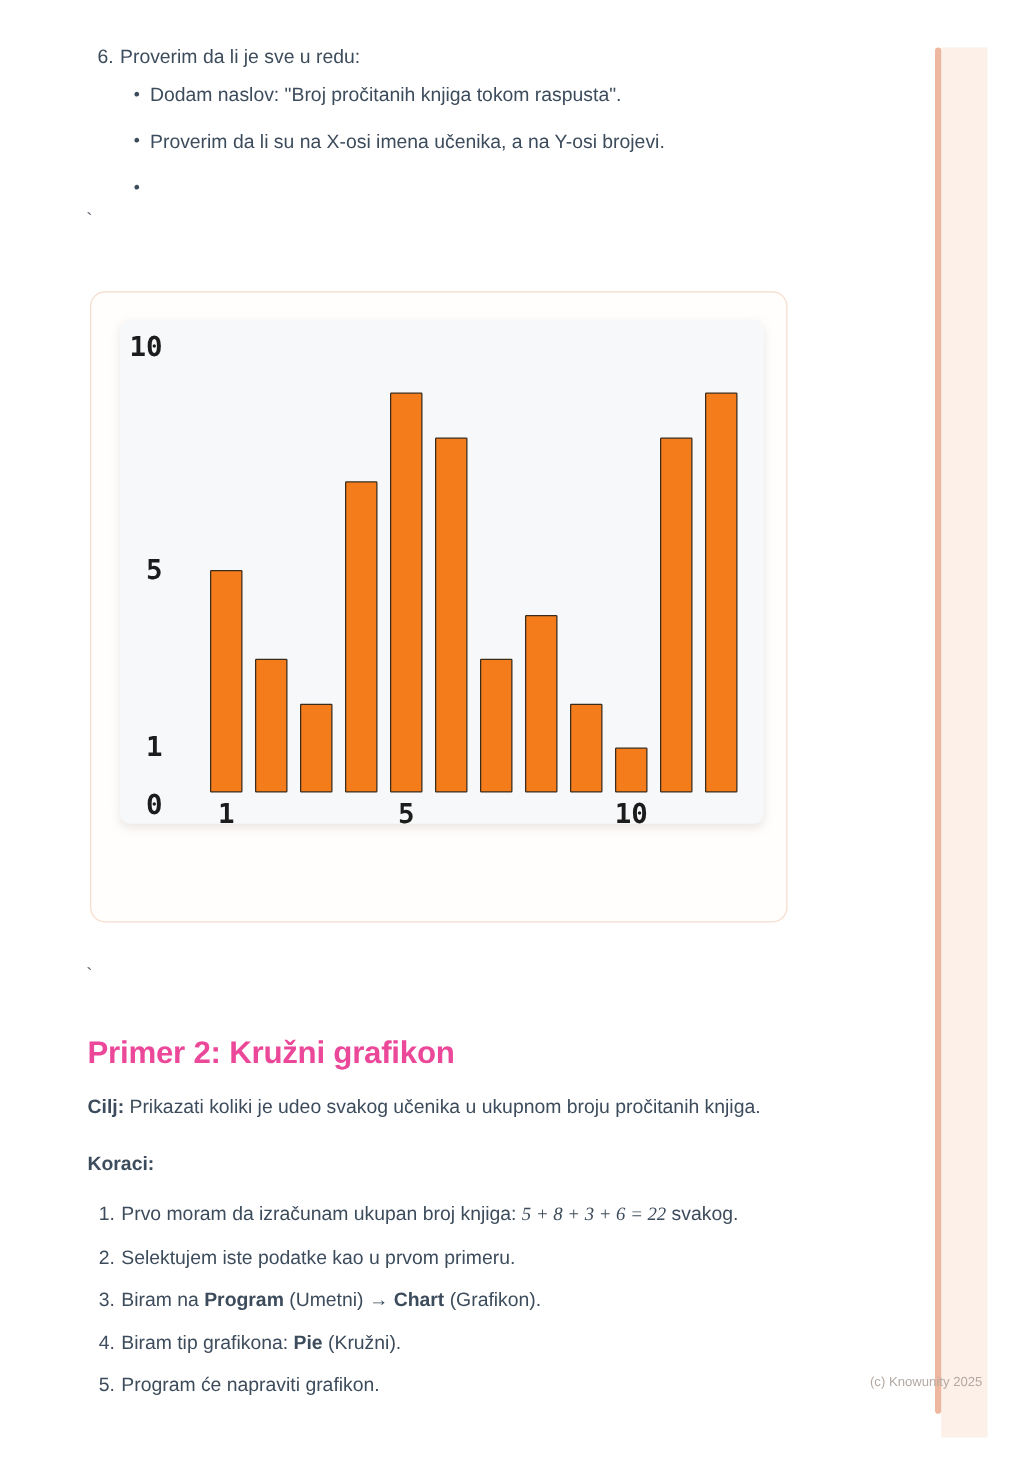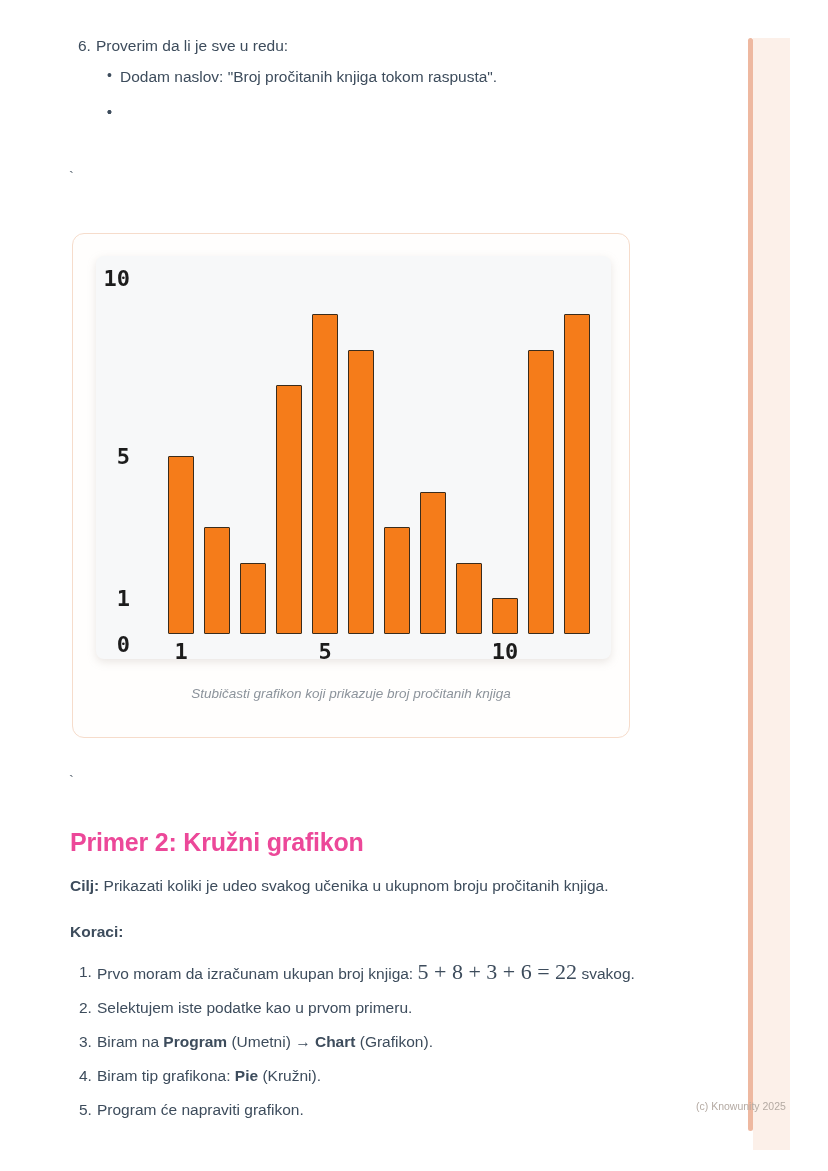--- a/index.html
+++ b/index.html
@@ -69,21 +69,21 @@
   }
 
   
   .section-heading {
     position:absolute; left:70px; top:828px;
     font-size:25px; font-weight:700; color:#ec4899; letter-spacing:-0.2px;
   }
   .goal-line { position:absolute; left:70px; top:877px; width:620px; font-size:15.5px; line-height:18px; }
   .steps-label { position:absolute; left:70px; top:923px; font-size:15.5px; font-weight:700; }
   .b { font-weight:700; }
-  .math { font-family:"Liberation Serif", serif; font-size:22px; }
+  .math { font-family:"Liberation Serif", serif; font-size:15px;font-style:italic; }
 
   .steps { position:absolute; left:79px; top:963px; width:620px; list-style:none; }
   .steps li { position:relative; padding-left:18px; margin-bottom:17px; font-size:15.5px; line-height:17px; }
   .steps .num-marker { left:0; }
 
   
   .page-footer {
     position:absolute; left:696px; top:1100px;
     font-size:10.5px; color:#B4AAA3; z-index:3; white-space:nowrap;
   }
@@ -99,20 +99,21 @@
     <span class="num-marker">6.</span>
     <span>Proverim da li je sve u redu:</span>
   </div>
   <ul>
     <li>
       <span class="dot">•</span>
       <span>Dodam naslov: "Broj pročitanih knjiga tokom raspusta".</span>
     </li>
     <li>
       <span class="dot">•</span>
+      <span>Proverim da li su na X-osi imena učenika, a na Y-osi brojevi.</span>
     </li>
     <li>
       <span class="dot">•</span>
     </li>
   </ul>
 </div>
 
 <span class="stray-mark m1">`</span>
 
 <figure class="chart-card">
@@ -130,21 +131,20 @@
       <div class="bar" style="left: 432px; height: 284px; background: rgb(245, 124, 26); border-color: rgb(58, 44, 28);"></div>
       <div class="bar" style="left: 468px; height: 320px; background: rgb(245, 124, 26); border-color: rgb(58, 44, 28);"></div>
       <span class="ytick" style="top: 375px;">0</span>
       <span class="ytick" style="top: 329px;">1</span>
       <span class="ytick" style="top: 187px;">5</span>
       <span class="ytick" style="top: 9px;">10</span>
       <span class="xtick" style="left: 63px; top: 383px;">1</span>
       <span class="xtick" style="left: 207px; top: 383px;">5</span>
       <span class="xtick" style="left: 387px; top: 383px;">10</span>
     </div>
-  <figcaption class="chart-caption">Stubičasti grafikon koji prikazuje broj pročitanih knjiga</figcaption>
 </figure>
 
 <span class="stray-mark m2">`</span>
 
 <h2 class="section-heading">Primer 2: Kružni grafikon</h2>
 
 <p class="goal-line"><span class="b">Cilj:</span><span> Prikazati koliki je udeo svakog učenika u ukupnom broju pročitanih knjiga.</span></p>
 
 <p class="steps-label">Koraci:</p>
 

